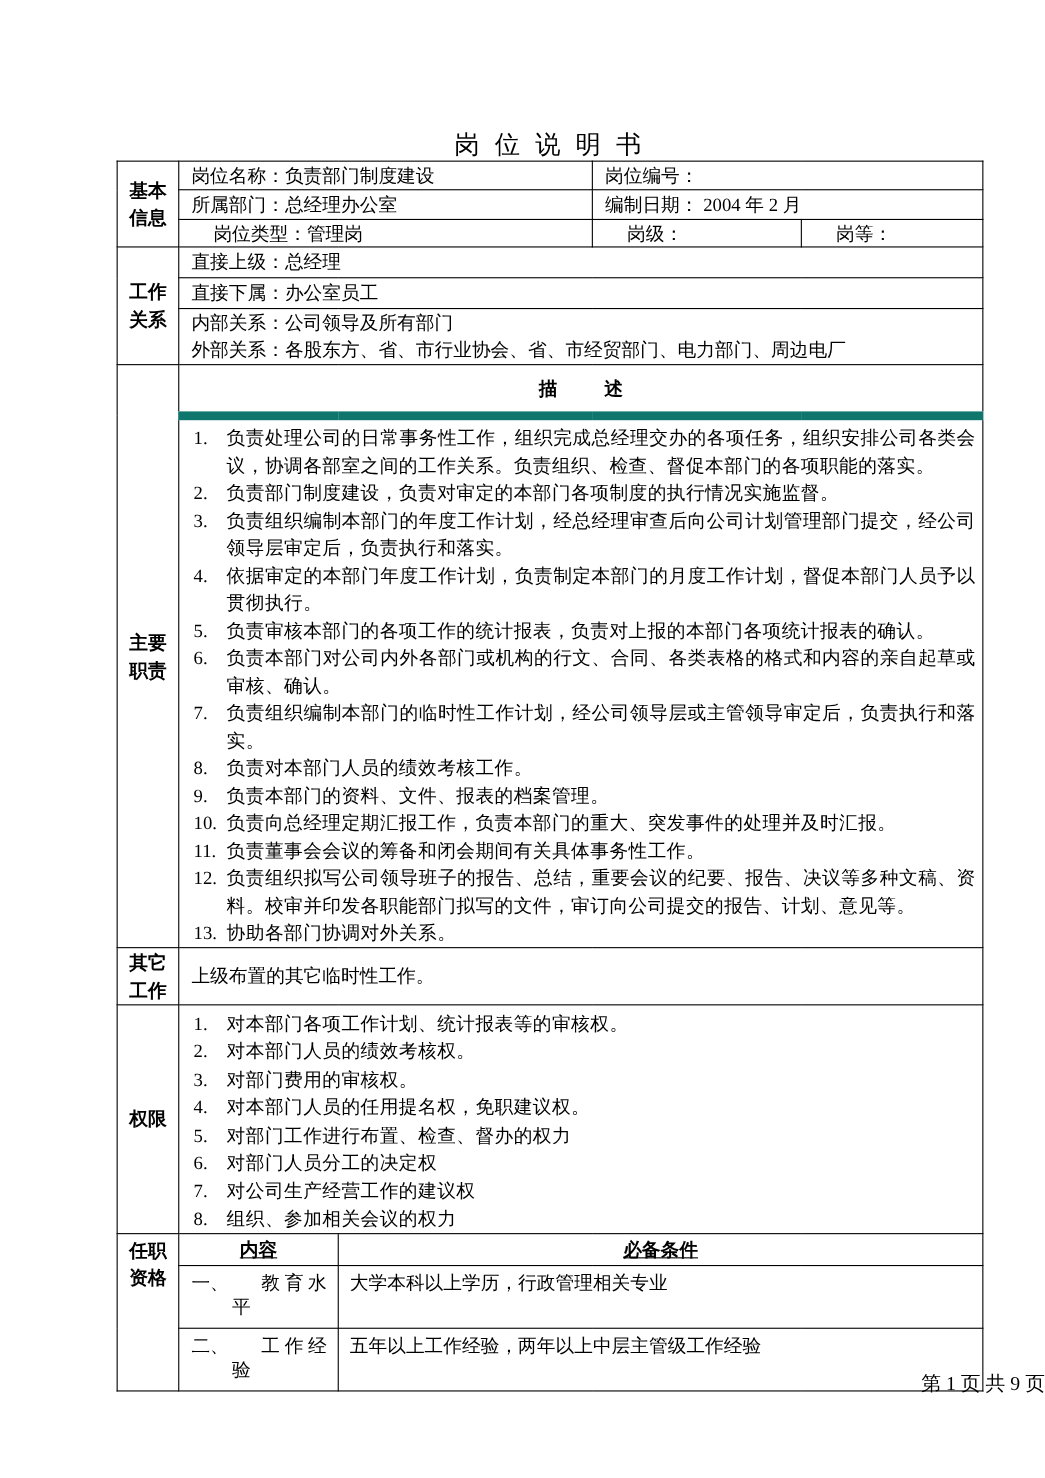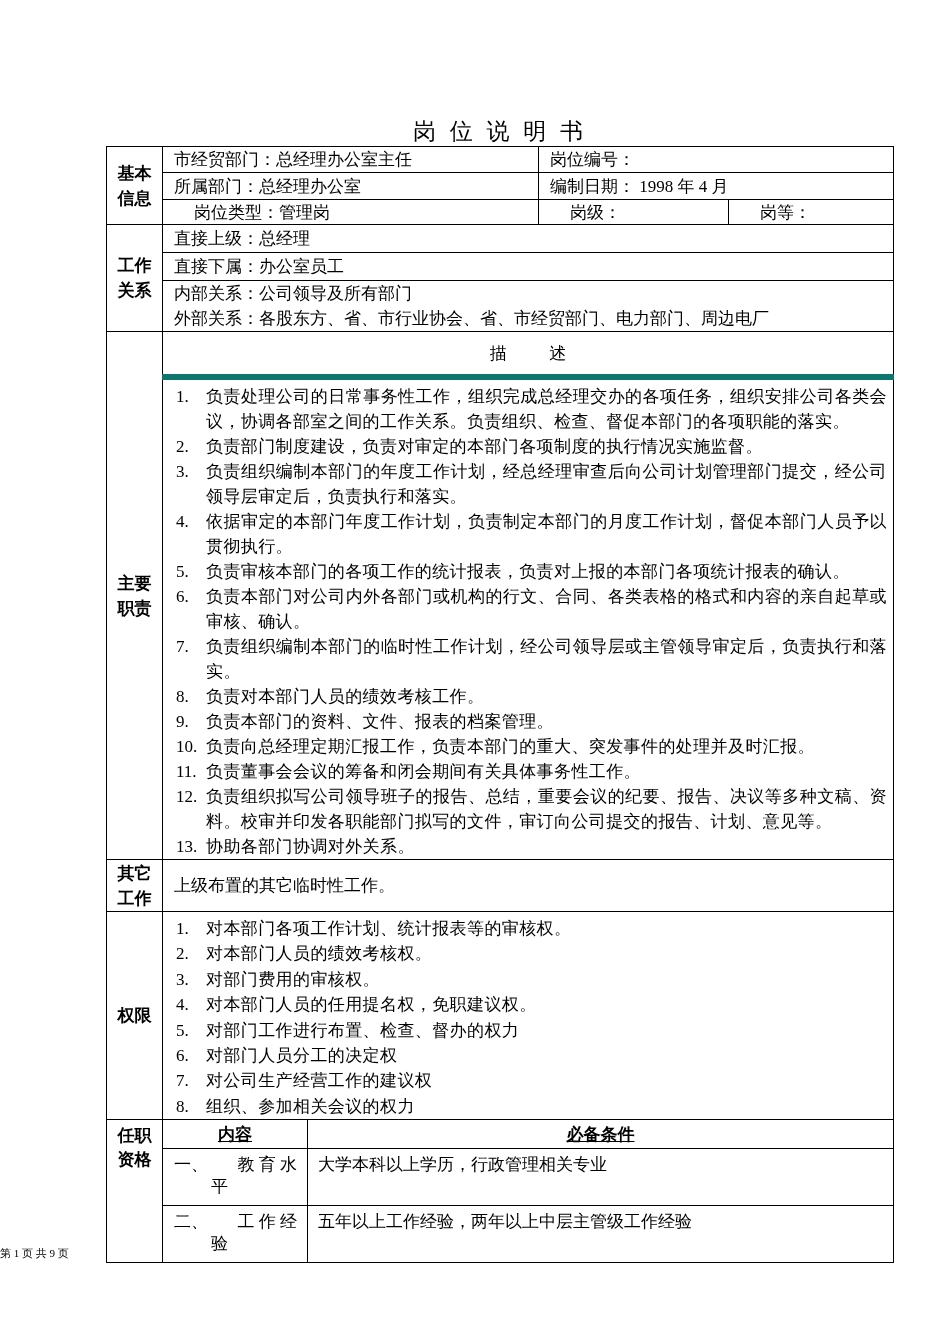--- a/index.html
+++ b/index.html
@@ -20,39 +20,39 @@
   td{
     border:1px solid #000000;padding:0;font-size:17px;
     overflow:hidden;vertical-align:middle;
   }
   td.sec{
     font-weight:bold;text-align:center;padding:0 10px;line-height:25px;
   }
   td.sec.top{vertical-align:top;padding-top:4px;line-height:24px;}
   td.cell{padding-left:11px;}
   td.desc-hd{
-    text-align:center;font-weight:normal;white-space:pre;
-    border-bottom:6px solid #0f766e;
+    text-align:center;font-weight:bold;white-space:pre;
+    border-bottom:8px solid #0f766e;
   }
   td.list-cell{vertical-align:top;padding:4px 6px 0 0;}
   .li{
     position:relative;padding-left:43px;text-align:justify;
     line-height:25px;letter-spacing:0.4px;
   }
   .perm .li{line-height:25.4px;}
   .num{position:absolute;left:13px;letter-spacing:0;}
   td.rel2{line-height:25px;padding-left:11px;}
   td.qual-label{vertical-align:top;padding:5px 10px 0 11px;line-height:22px;}
   .qline1{display:flex;justify-content:space-between;}
   .qline2{padding-left:37px;}
   td.qual-req{vertical-align:top;padding:5px 8px 0 10px;line-height:22px;}
   td.qual-hd{text-align:center;font-weight:bold;text-decoration:underline;}
   .page-footer{
     position:absolute;top:1246px;left:0;width:950px;
-    text-align:left;font-size:11px;
+    text-align:right;font-size:18px;
   }
   
   tr.h25 td{height:25px;} tr.h26 td{height:26px;} tr.h24 td{height:24px;padding-left:31px;}
   tr.h27 td{height:27px;margin-top:24px;} tr.h50 td{height:50px;margin-left:48px;} tr.h42 td{height:42px;}
   tr.h475 td{height:475px;} tr.h51 td{height:51px;} tr.h203 td{height:203px;}
   tr.h28 td{height:28px;}
 </style>
 </head>
 <body>
 
@@ -63,26 +63,26 @@
     <col style="width:56px">
       <col style="width:145px">
       <col style="width:231px">
     <col style="width:190px">
       <col style="width:165px">
   </colgroup>
 
   <tbody>
       <tr class="h25">
     <td class="sec" rowspan="3">基本信息</td>
-    <td class="cell" colspan="2">市经贸部门：总经理办公室主任</td>
+    <td class="cell" colspan="2">岗位名称：负责部门制度建设</td>
     <td class="cell" colspan="2">岗位编号：</td>
   </tr>
   <tr class="h26">
     <td class="cell" colspan="2">所属部门：总经理办公室</td>
-    <td class="cell" colspan="2">编制日期： 1998 年 4 月</td>
+    <td class="cell" colspan="2">编制日期： 2004 年 2 月</td>
   </tr>
   <tr class="h24">
     <td class="cell" colspan="2">岗位类型：管理岗</td>
     <td class="cell">岗级：</td>
     <td class="cell">岗等：</td>
   </tr>
 
   <tr class="h27">
     <td class="sec" rowspan="3">工作关系</td>
     <td class="cell" colspan="4">直接上级：总经理</td>

